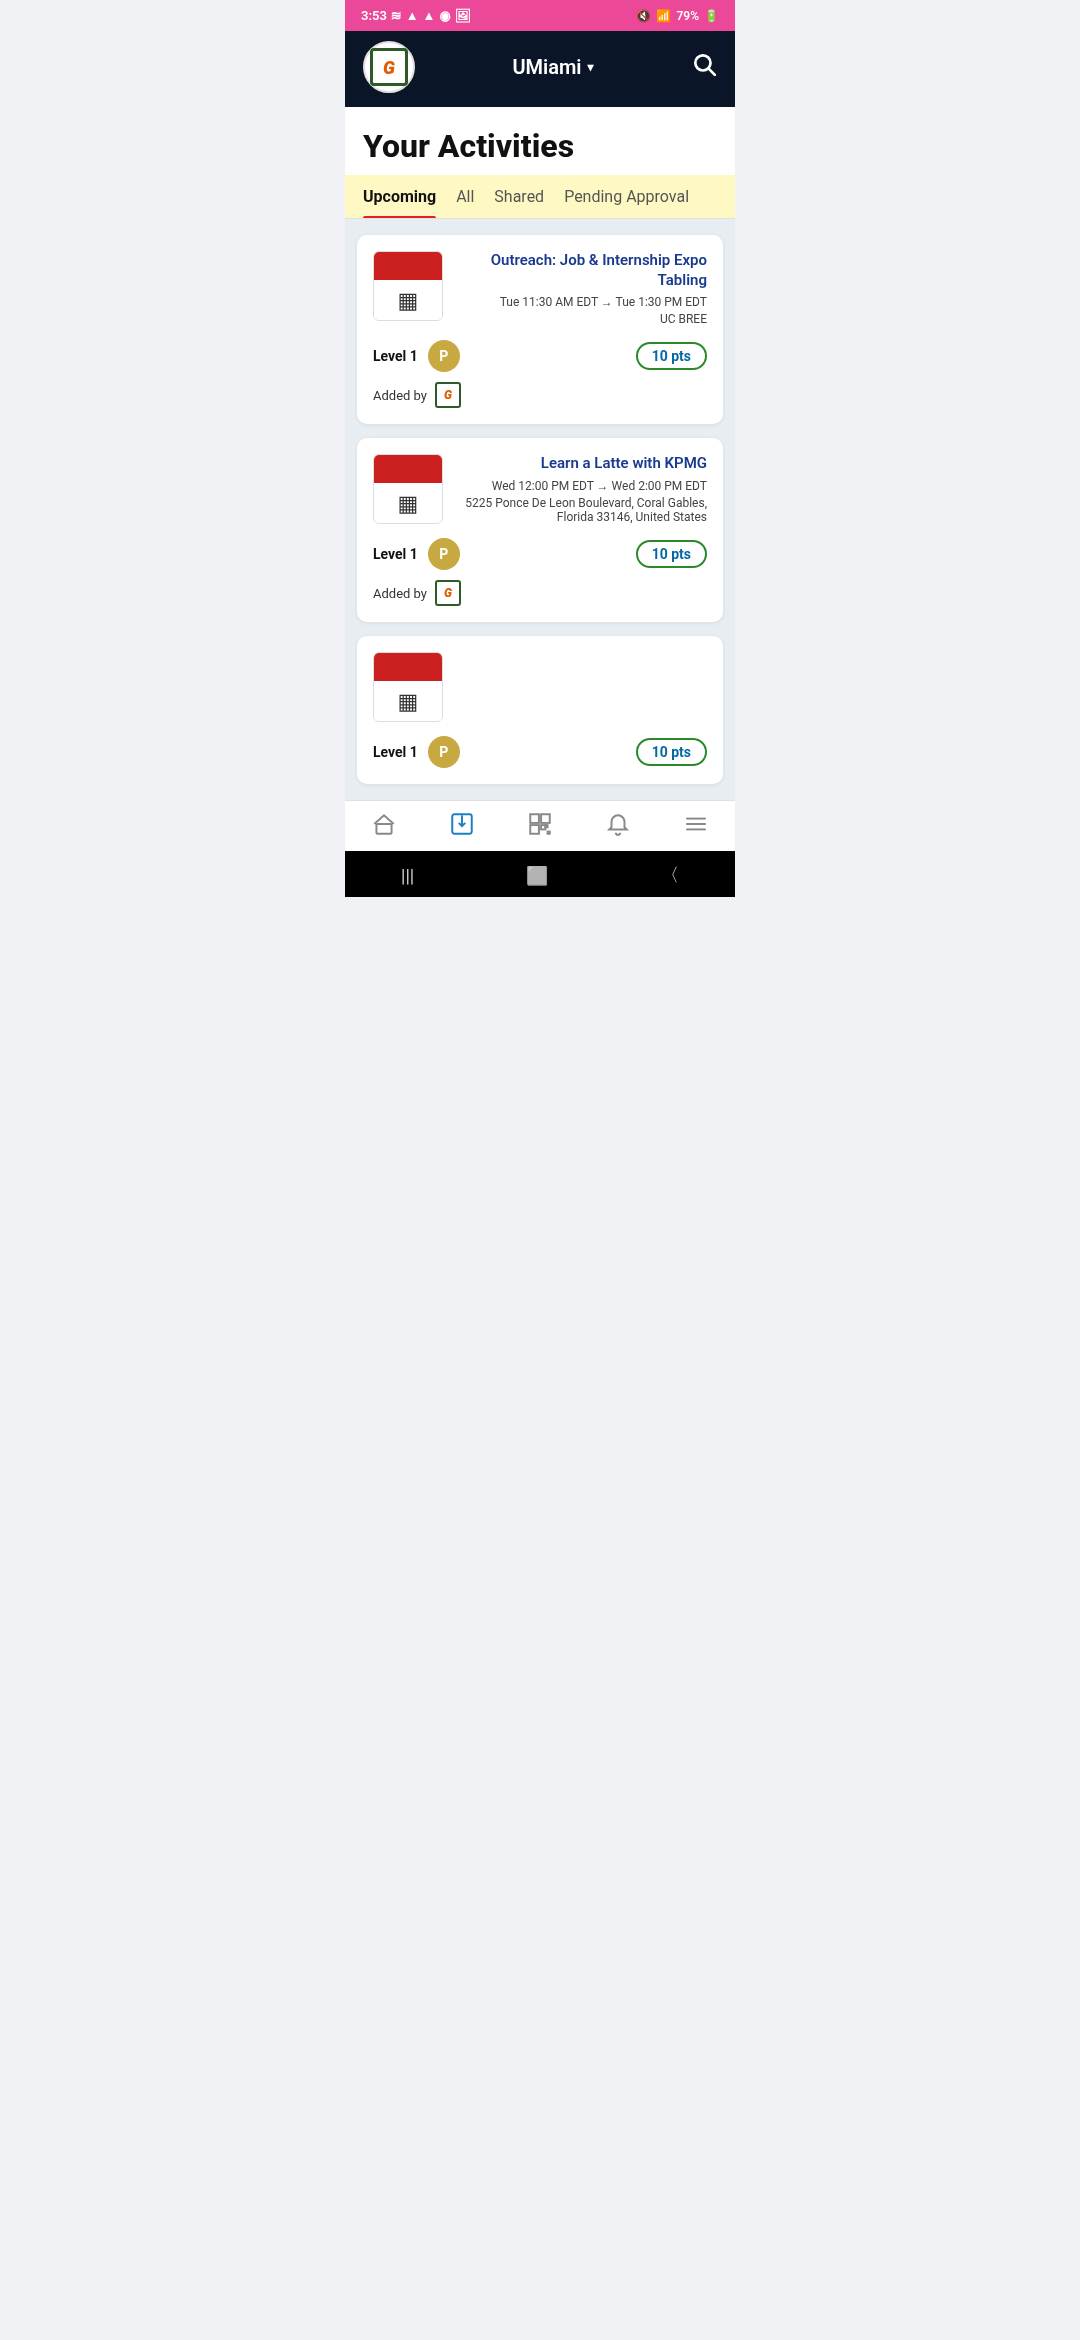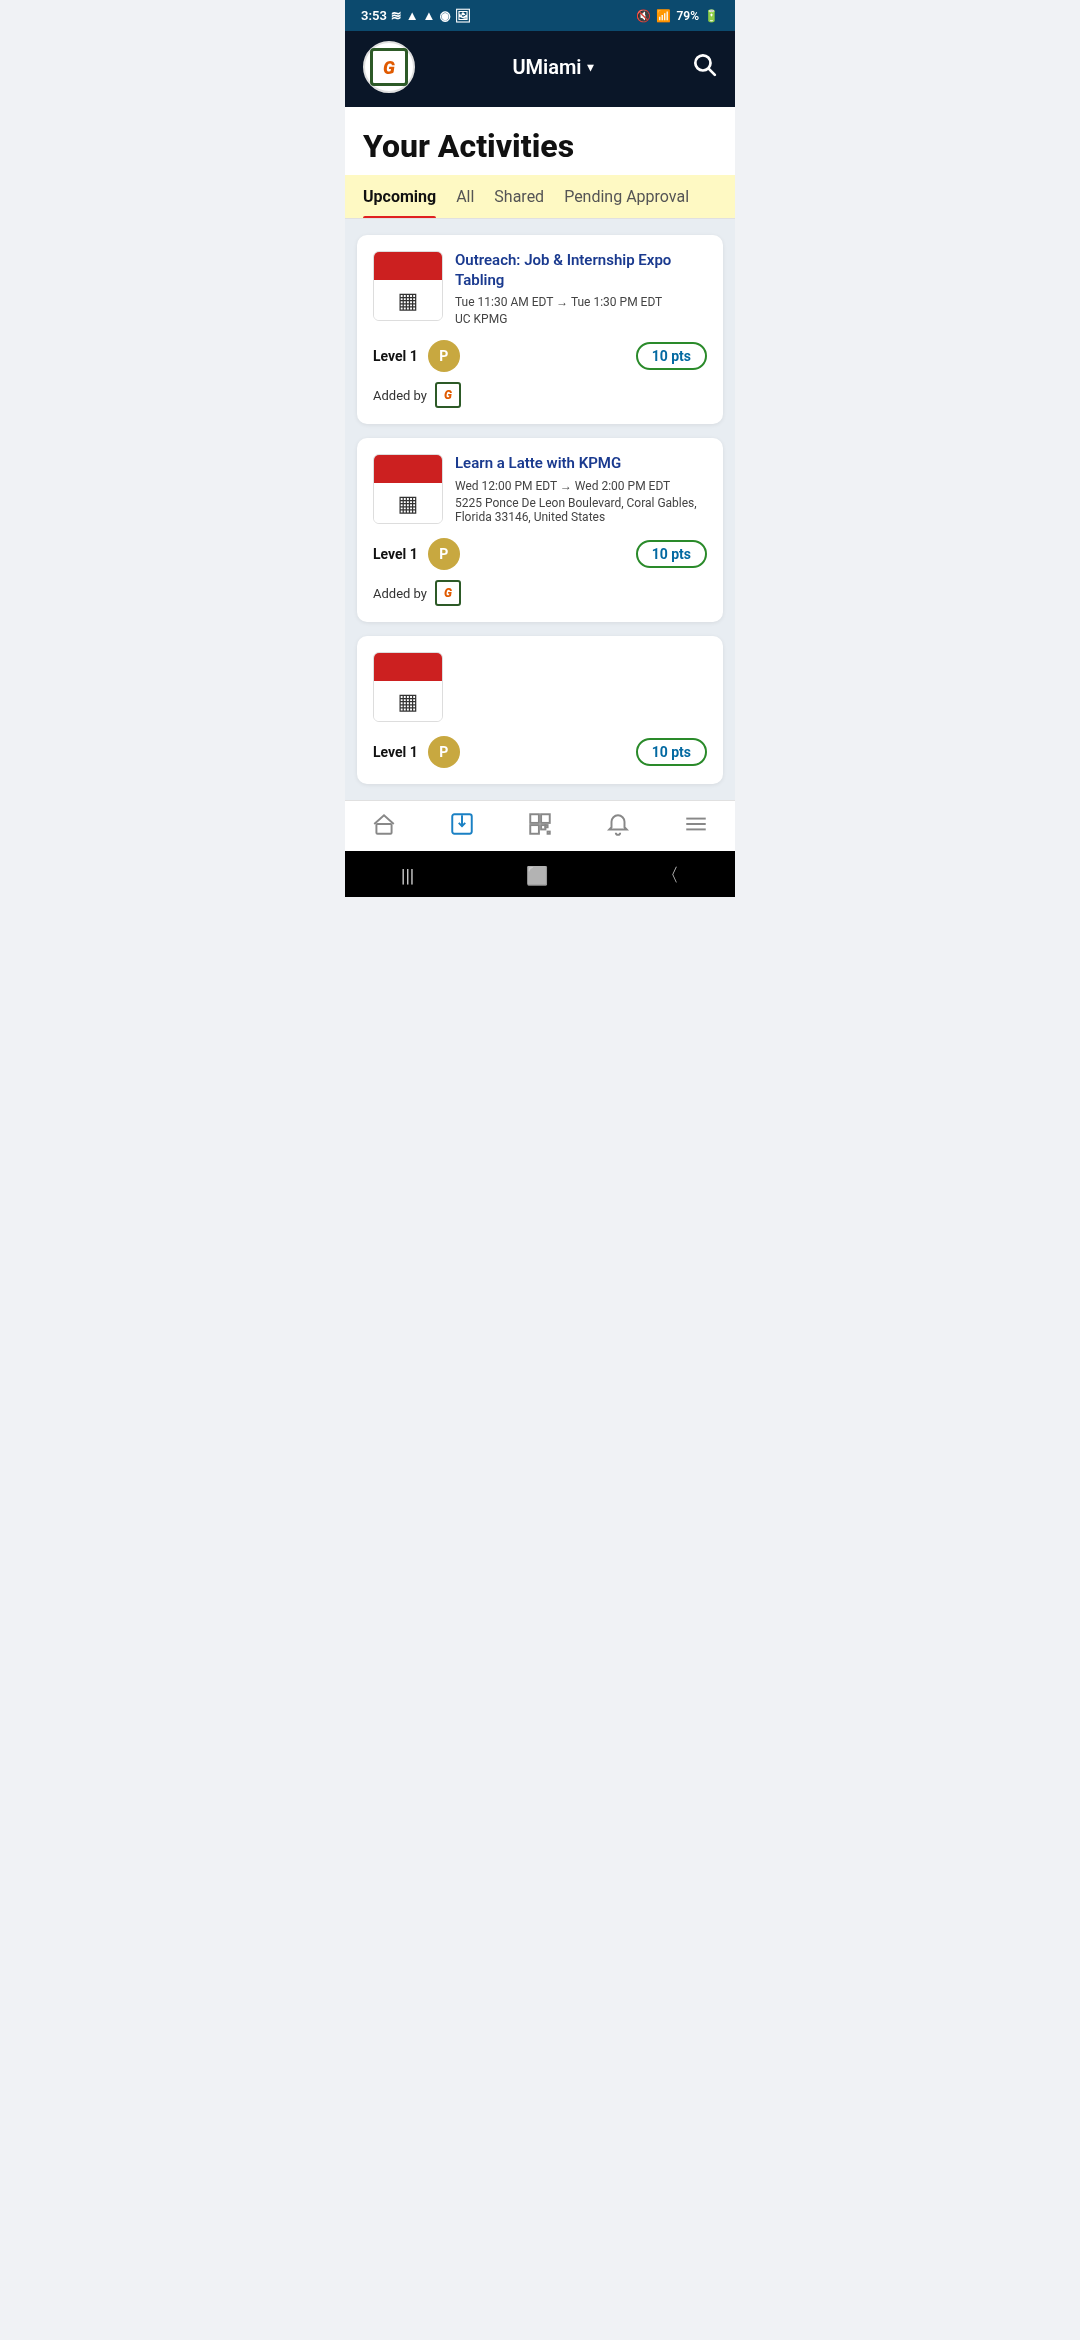--- a/index.html
+++ b/index.html
@@ -9,21 +9,21 @@
       background: #f0f2f5;
       width: 390px;
       margin: 0 auto;
       min-height: 844px;
       display: flex;
       flex-direction: column;
     }
 
     
     .status-bar {
-      background: #0c4a6e;
+      background: #ec4899;
       color: white;
       display: flex;
       justify-content: space-between;
       align-items: center;
       padding: 8px 16px;
       font-size: 13px;
       font-weight: 600;
     }
     .status-left { display: flex; align-items: center; gap: 4px; }
     .status-right { display: flex; align-items: center; gap: 5px; font-size: 12px; }
@@ -170,21 +170,21 @@
       flex: 1;
       background: white;
       display: flex;
       align-items: center;
       justify-content: center;
     }
     .thumb-qr {
       font-size: 22px;
       color: #333;
     }
-    .card-info { flex: 1; }
+    .card-info { flex: 1; text-align: right; }
     .card-title {
       font-size: 15px;
       font-weight: 600;
       color: #1a3a8f;
       line-height: 1.3;
       margin-bottom: 5px;
     }
     .card-time {
       font-size: 12px;
       color: #444;
@@ -349,21 +349,21 @@
     <div class="card-top">
       <div class="card-thumbnail">
         <div class="thumb-red"></div>
         <div class="thumb-white">
           <span class="thumb-qr">▦</span>
         </div>
       </div>
       <div class="card-info">
         <div class="card-title">Outreach: Job &amp; Internship Expo Tabling</div>
         <div class="card-time">Tue 11:30 AM EDT → Tue 1:30 PM EDT</div>
-        <div class="card-location">UC KPMG</div>
+        <div class="card-location">UC BREE</div>
       </div>
     </div>
     <div class="card-bottom">
       <div class="card-bottom-left">
         <span class="level-label">Level 1</span>
         <div class="avatar-badge">P</div>
       </div>
       <div class="pts-badge">10 pts</div>
     </div>
     <div class="added-by">

